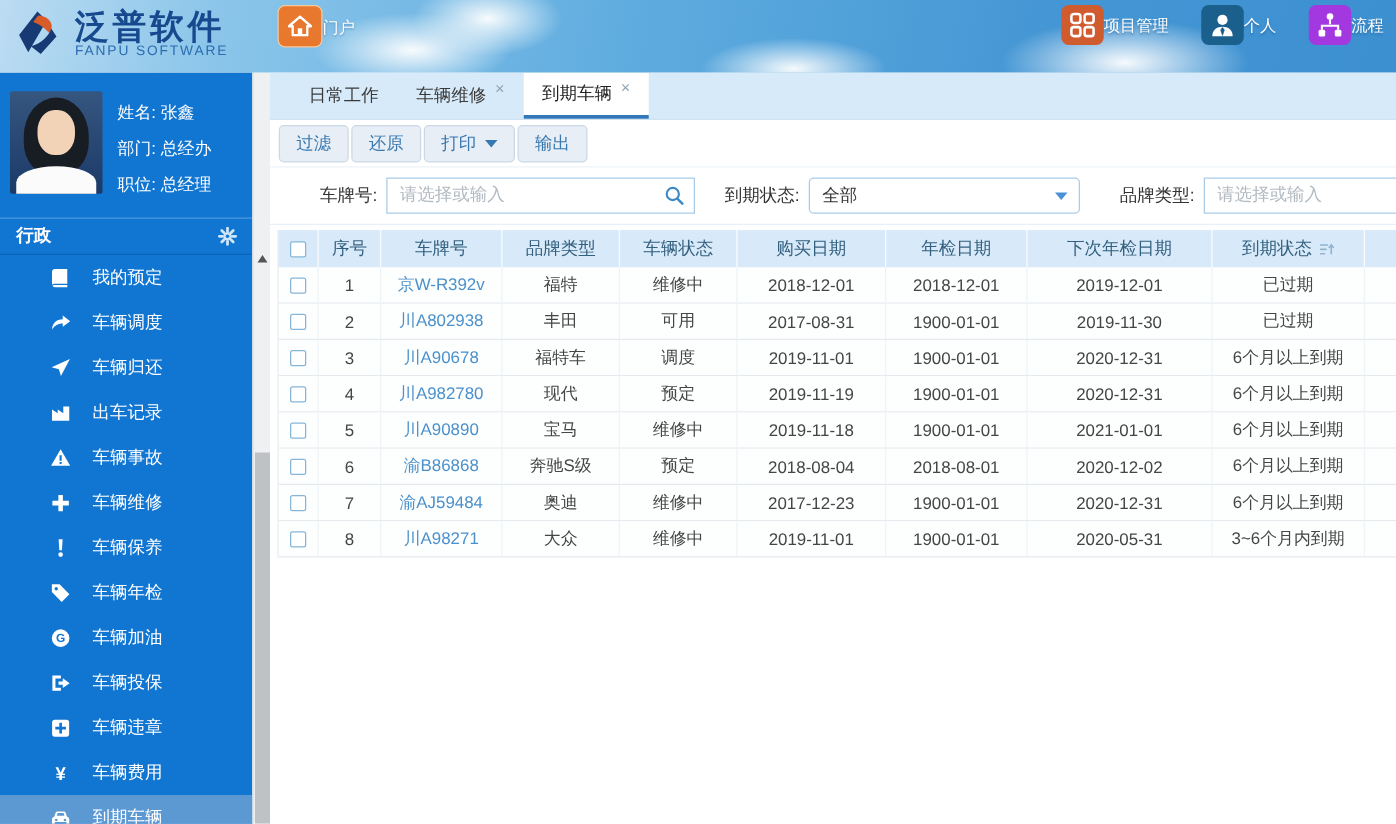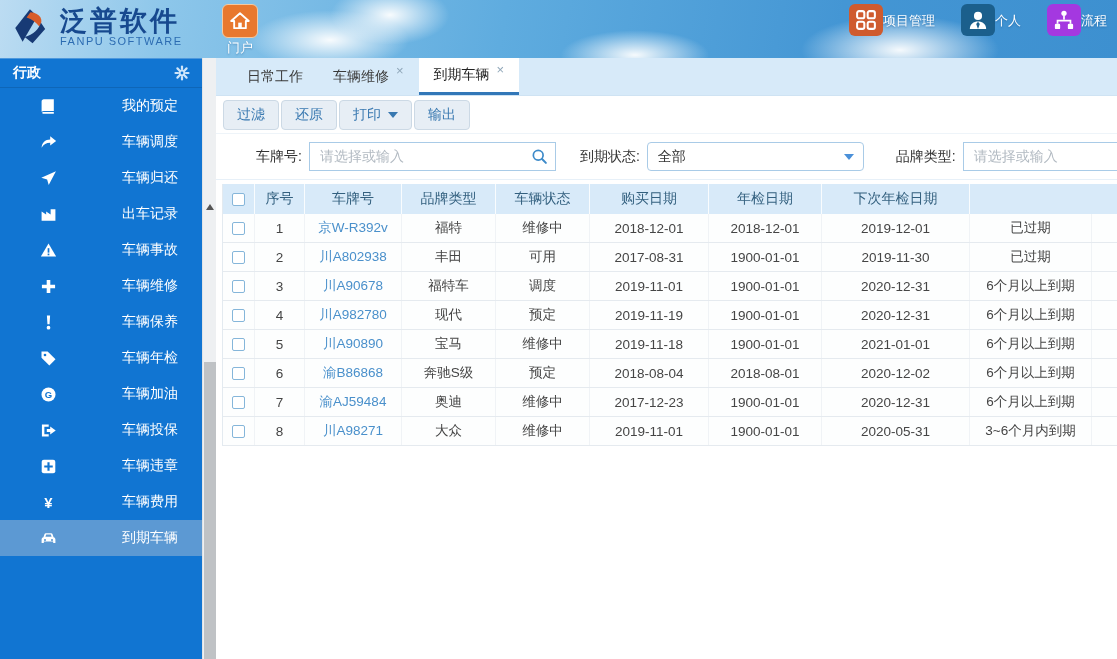--- a/index.html
+++ b/index.html
@@ -14,21 +14,21 @@
     overflow:hidden; z-index:5; }
   .cloud { position:absolute; border-radius:50%;
     background:radial-gradient(ellipse at center,rgba(255,255,255,.95) 0%,rgba(255,255,255,0) 70%); }
   .c1 { left:250px; top:10px; width:160px; height:60px; }
   .c2 { left:330px; top:-15px; width:120px; height:60px; }
   .c3 { left:800px; top:15px; width:200px; height:70px; }
   .c4 { left:560px; top:30px; width:150px; height:50px; }
   .logo { position:absolute; left:10px; top:6px; display:flex; align-items:center; gap:8px; }
   .logo-text .t1 { font-size:27px; font-weight:bold; color:#17498f; letter-spacing:3px; line-height:28px; }
   .logo-text .t2 { font-size:11px; color:#2c6cb2; letter-spacing:1.5px; }
-  .portal { position:absolute; left:222px; top:4px; display:flex; flex-direction:column; align-items:center; cursor:pointer; }
+  .portal { position:absolute; left:222px; top:4px; display:flex; flex-direction:row; align-items:center; cursor:pointer; }
   .portal-icon { width:36px; height:34px; background:#e8782e; border:1px solid #f5c9a0; border-radius:6px;
     display:flex; align-items:center; justify-content:center; }
   .hdr-label { color:#fff; font-size:13px; margin-top:1px; text-shadow:0 1px 2px rgba(0,60,120,.4); }
   .header-right { position:absolute; right:10px; top:4px; display:flex; gap:26px; }
   .hitem { display:flex; align-items:center; cursor:pointer; }
   .hicon { width:34px; height:32px; border-radius:6px; display:flex; align-items:center; justify-content:center; }
   .hicon.pm { background:#cf5b2e; }
   .hicon.personal { background:#1b5f8c; }
   .hicon.flow { background:#a438e0; }
   
@@ -37,21 +37,21 @@
   .avatar { width:74px; height:82px; border-radius:2px; position:relative; overflow:hidden;
     background:linear-gradient(#35567f,#1c3a68); flex:none; }
   .avatar .hair { position:absolute; top:5px; left:11px; width:52px; height:62px; background:#181d24; border-radius:50% 50% 42% 42%; }
   .avatar .face { position:absolute; top:15px; left:22px; width:30px; height:36px; background:#f2d3b8; border-radius:46%; }
   .avatar .shirt { position:absolute; bottom:-4px; left:5px; width:64px; height:26px; background:#fbfbfb; border-radius:55% 55% 0 0; }
   .user-lines { font-size:13.5px; line-height:29px; padding-top:2px; }
   .section-bar { height:30px; display:flex; align-items:center; justify-content:space-between; padding:0 12px 0 13px;
     font-size:14px; font-weight:bold; border-top:1px solid rgba(255,255,255,.25); border-bottom:1px solid rgba(0,0,0,.12); }
   .gear { cursor:pointer; display:flex; }
   .nav { }
-  .nav-item { height:36px; display:flex; align-items:center; padding-left:40px; font-size:14px; cursor:pointer; position:relative;gap:48px; }
+  .nav-item { height:36px; display:flex; align-items:center; padding-left:40px; font-size:14px; cursor:pointer; position:relative; }
   .nav-item .nico { width:17px; height:17px; margin-right:17px; flex:none; display:flex; }
   .nav-item.active { background:#5c99d3; }
   
   .side-scroll { position:absolute; left:202px; top:58px; width:14px; height:601px; background:#eef0f2; border-left:1px solid #e0e3e6; z-index:4; }
   .scroll-up { position:absolute; top:146px; left:3px; width:0; height:0;
     border-left:4px solid transparent; border-right:4px solid transparent; border-bottom:6px solid #555; cursor:pointer; }
   .scroll-thumb { position:absolute; top:304px; left:1px; width:12px; height:297px; background:#bfc2c5; cursor:pointer; }
   
   .main { position:absolute; left:216px; top:58px; width:1059px; height:601px; background:#fff; overflow:hidden; }
   .tabbar { height:38px; background:#d7eaf9; display:flex; align-items:stretch; padding-left:16px; border-bottom:1px solid #cfe3f3; }
@@ -212,20 +212,32 @@
           <rect x="2.4" y="13.2" width="4.4" height="4.4" rx="1" fill="#fff"></rect>
           <rect x="13.2" y="13.2" width="4.4" height="4.4" rx="1" fill="#fff"></rect>
         </svg>
       </div>
       <div class="hdr-label">流程</div>
     </div>
   </div>
 </div>
 
 <div class="sidebar">
+  <div class="userbox">
+    <div class="avatar">
+      <div class="hair"></div>
+        <div class="face"></div>
+        <div class="shirt"></div>
+    </div>
+    <div class="user-lines">
+      <div>姓名: 张鑫</div>
+      <div>部门: 总经办</div>
+      <div>职位: 总经理</div>
+    </div>
+  </div>
   <div class="section-bar">
     <span>行政</span>
     <span class="gear">
       <svg width="16" height="16" viewBox="0 0 16 16">
         <g stroke="#cfe6fa" stroke-width="2.2" stroke-linecap="round">
           <line x1="8" y1="1.5" x2="8" y2="4"></line>
             <line x1="8" y1="12" x2="8" y2="14.5"></line>
           <line x1="1.5" y1="8" x2="4" y2="8"></line>
             <line x1="12" y1="8" x2="14.5" y2="8"></line>
           <line x1="3.4" y1="3.4" x2="5.2" y2="5.2"></line>
@@ -408,20 +420,34 @@
       <div class="th c-check">
           <span class="cb"></span>
         </div>
       <div class="th c-no">序号</div>
       <div class="th c-plate">车牌号</div>
       <div class="th c-brand">品牌类型</div>
       <div class="th c-status">车辆状态</div>
       <div class="th c-purchase">购买日期</div>
       <div class="th c-inspect">年检日期</div>
       <div class="th c-next">下次年检日期</div>
+      <div class="th c-expiry">
+        <span>到期状态</span>
+        <span class="sort-ico">
+          <svg width="13" height="13" viewBox="0 0 13 13">
+            <g stroke="#8fb4d0" stroke-width="1.3" stroke-linecap="round">
+              <line x1="1.5" y1="3" x2="7" y2="3"></line>
+                <line x1="1.5" y1="6.5" x2="5.8" y2="6.5"></line>
+                <line x1="1.5" y1="10" x2="4.6" y2="10"></line>
+              <line x1="10" y1="3" x2="10" y2="10"></line>
+                <polyline points="8.3,5 10,3 11.7,5" fill="none"></polyline>
+            </g>
+          </svg>
+        </span>
+      </div>
       <div class="th c-extra"></div>
     </div>
     <div>
         <div class="trow">
     <div class="td c-check">
             <span class="cb"></span>
           </div>
     <div class="td c-no">1</div>
     <div class="td c-plate plate-link">京W-R392v</div>
     <div class="td c-brand">福特</div>

